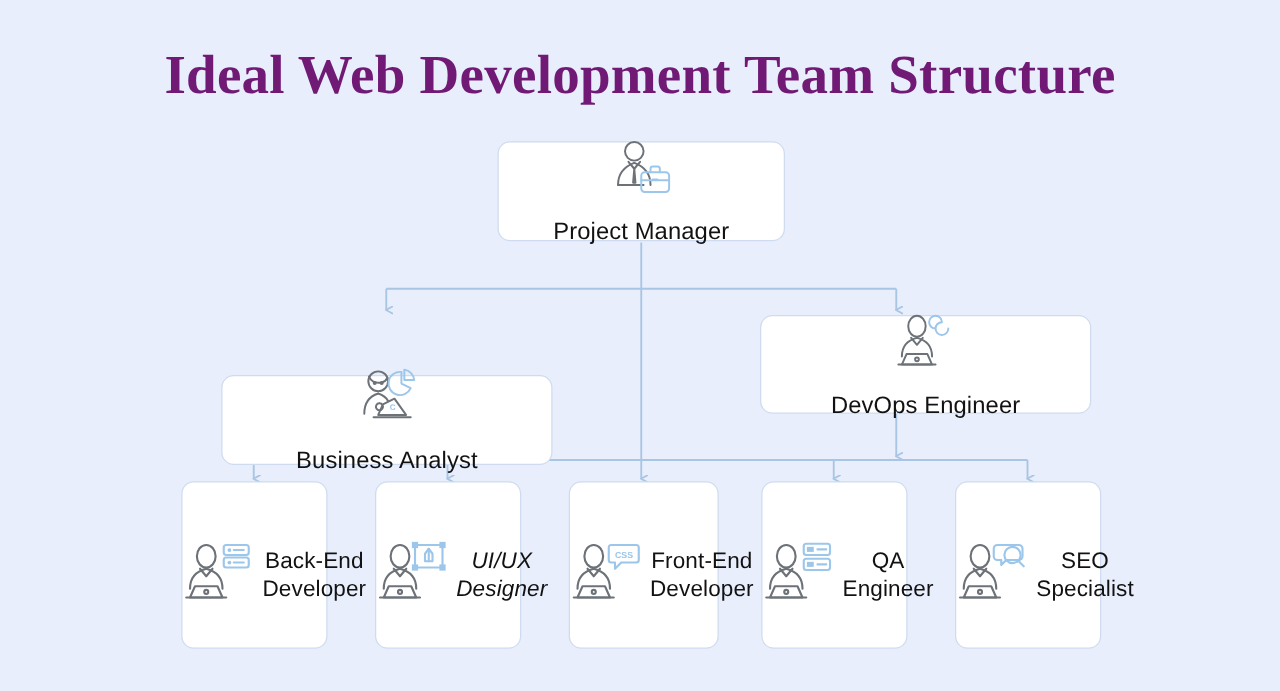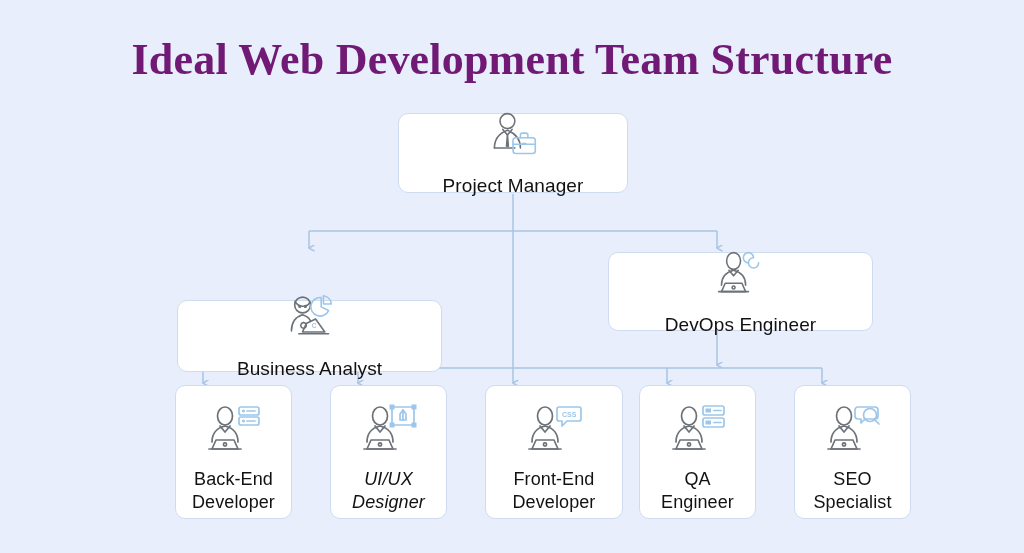--- a/index.html
+++ b/index.html
@@ -49,25 +49,24 @@
     box-sizing: border-box;
     display: flex;
     align-items: center;
     justify-content: center;
   }
   .node.row-top, .node.row-mid {
     flex-direction: column;
     gap: 14px;
   }
   .node.row-bot {
-    flex-direction: column;
+    flex-direction: row;
     gap: 8px;
     justify-content: flex-start;
     padding-top: 16px;
-    margin-left: 30px;
   }
   .node-label {
     color: #121212;
     font-size: 19px;
     font-weight: 500;
     letter-spacing: 0.1px;
     white-space: nowrap;
   }
   .node.row-bot .node-label {
     font-size: 18px;
@@ -206,21 +205,21 @@
       <rect class="ic-blue-fill" x="50.5" y="2.5" width="5" height="5"></rect>
       <rect class="ic-blue-fill" x="28.5" y="20.5" width="5" height="5"></rect>
       <rect class="ic-blue-fill" x="50.5" y="20.5" width="5" height="5"></rect>
       <path class="ic-blue" d="M39,18 L39,12 L42,8 L45,12 L45,18 Z"></path>
       <path class="ic-blue" d="M42,8 L42,18"></path>
     </svg>
     <span class="node-label">UI/UX
 Designer</span>
   </div>
 
-  <div class="node row-bot" style="left:455px; top:385px; width:138px; height:134px;">
+  <div class="node row-bot" style="left:455px; top:385px; width:120px; height:134px;">
     <svg class="node-icon" viewBox="0 0 56 56">
       <ellipse class="ic-gray" cx="19" cy="14" rx="7.5" ry="9"></ellipse>
       <path class="ic-gray" d="M6,40 C6,31 11,26 19,24"></path>
       <path class="ic-gray" d="M19,24 C27,26 32,31 32,40"></path>
       <path class="ic-gray" d="M14,24 L19,30 L24,24"></path>
       <path class="ic-gray" d="M10,38 L28,38 L32,47 L6,47 Z"></path>
       <circle class="ic-gray" cx="19" cy="42.5" r="1.6"></circle>
       <path class="ic-gray" d="M3,47 L35,47"></path>
       <path class="ic-blue" d="M33,5 L53,5 a2,2 0 0 1 2,2 L55,17 a2,2 0 0 1 -2,2 L41,19 L36,24 L36,19 L33,19 a2,2 0 0 1 -2,-2 L31,7 a2,2 0 0 1 2,-2 Z"></path>
       <text class="ic-text" x="36" y="15" font-size="9">CSS</text>

